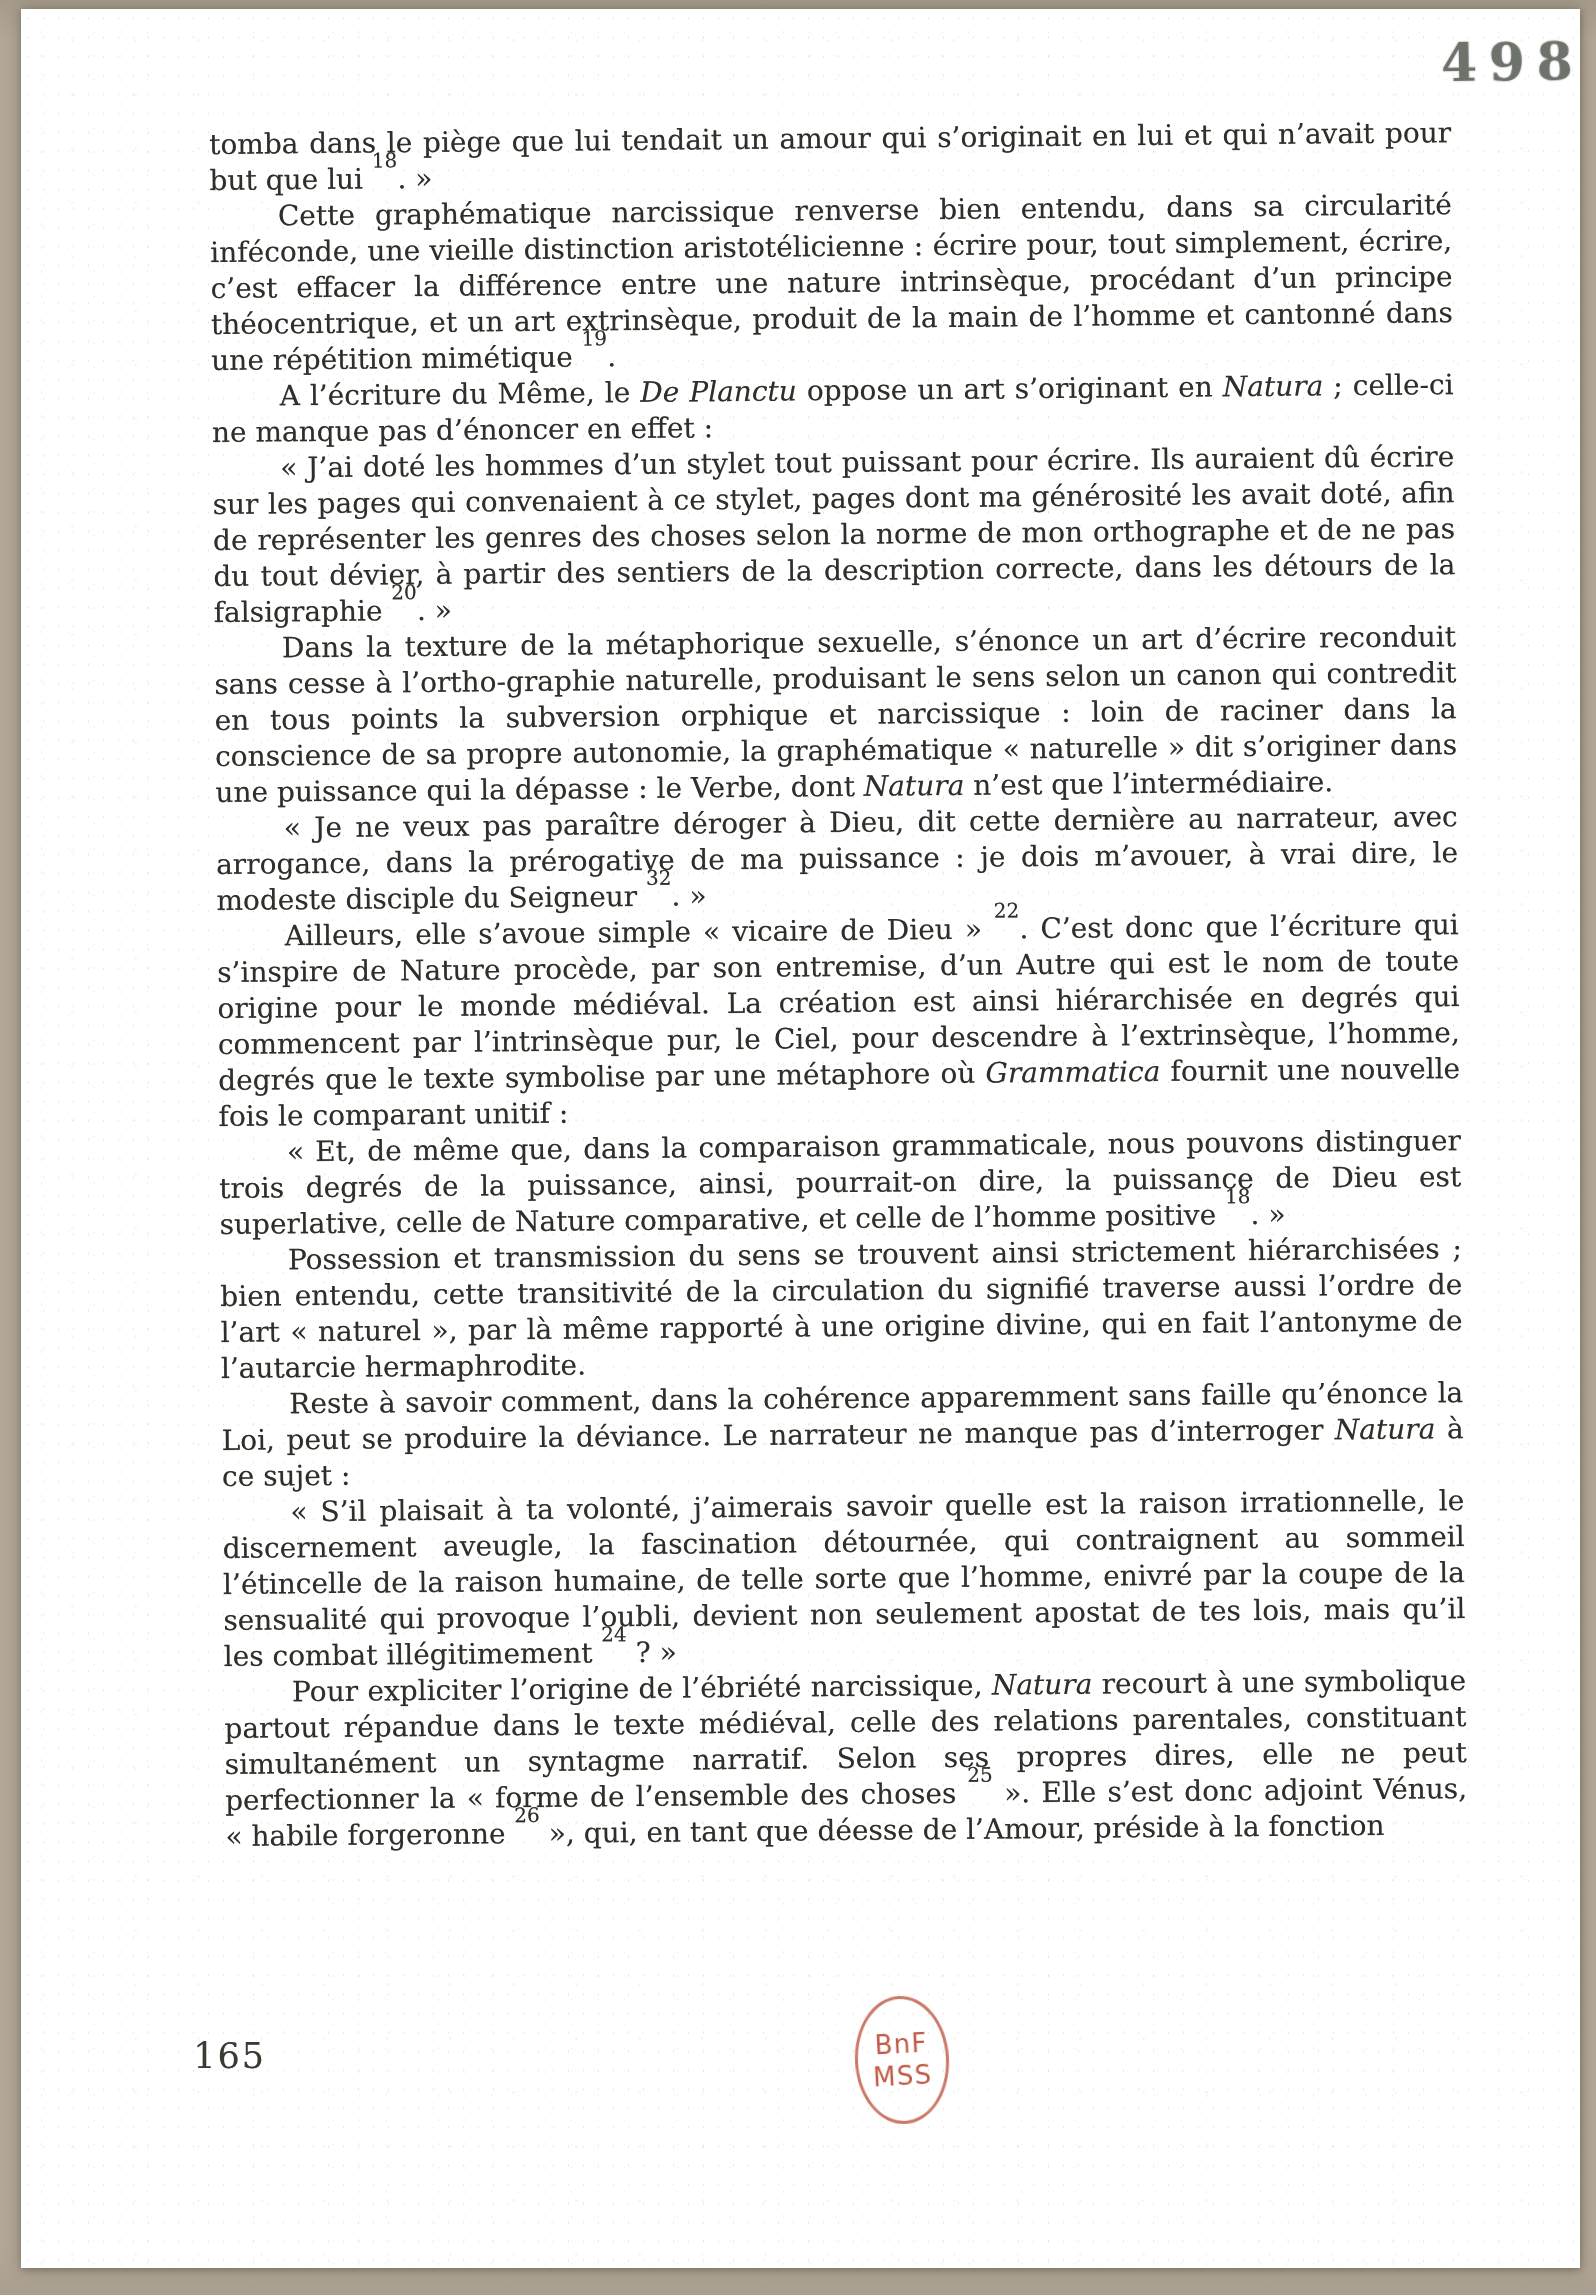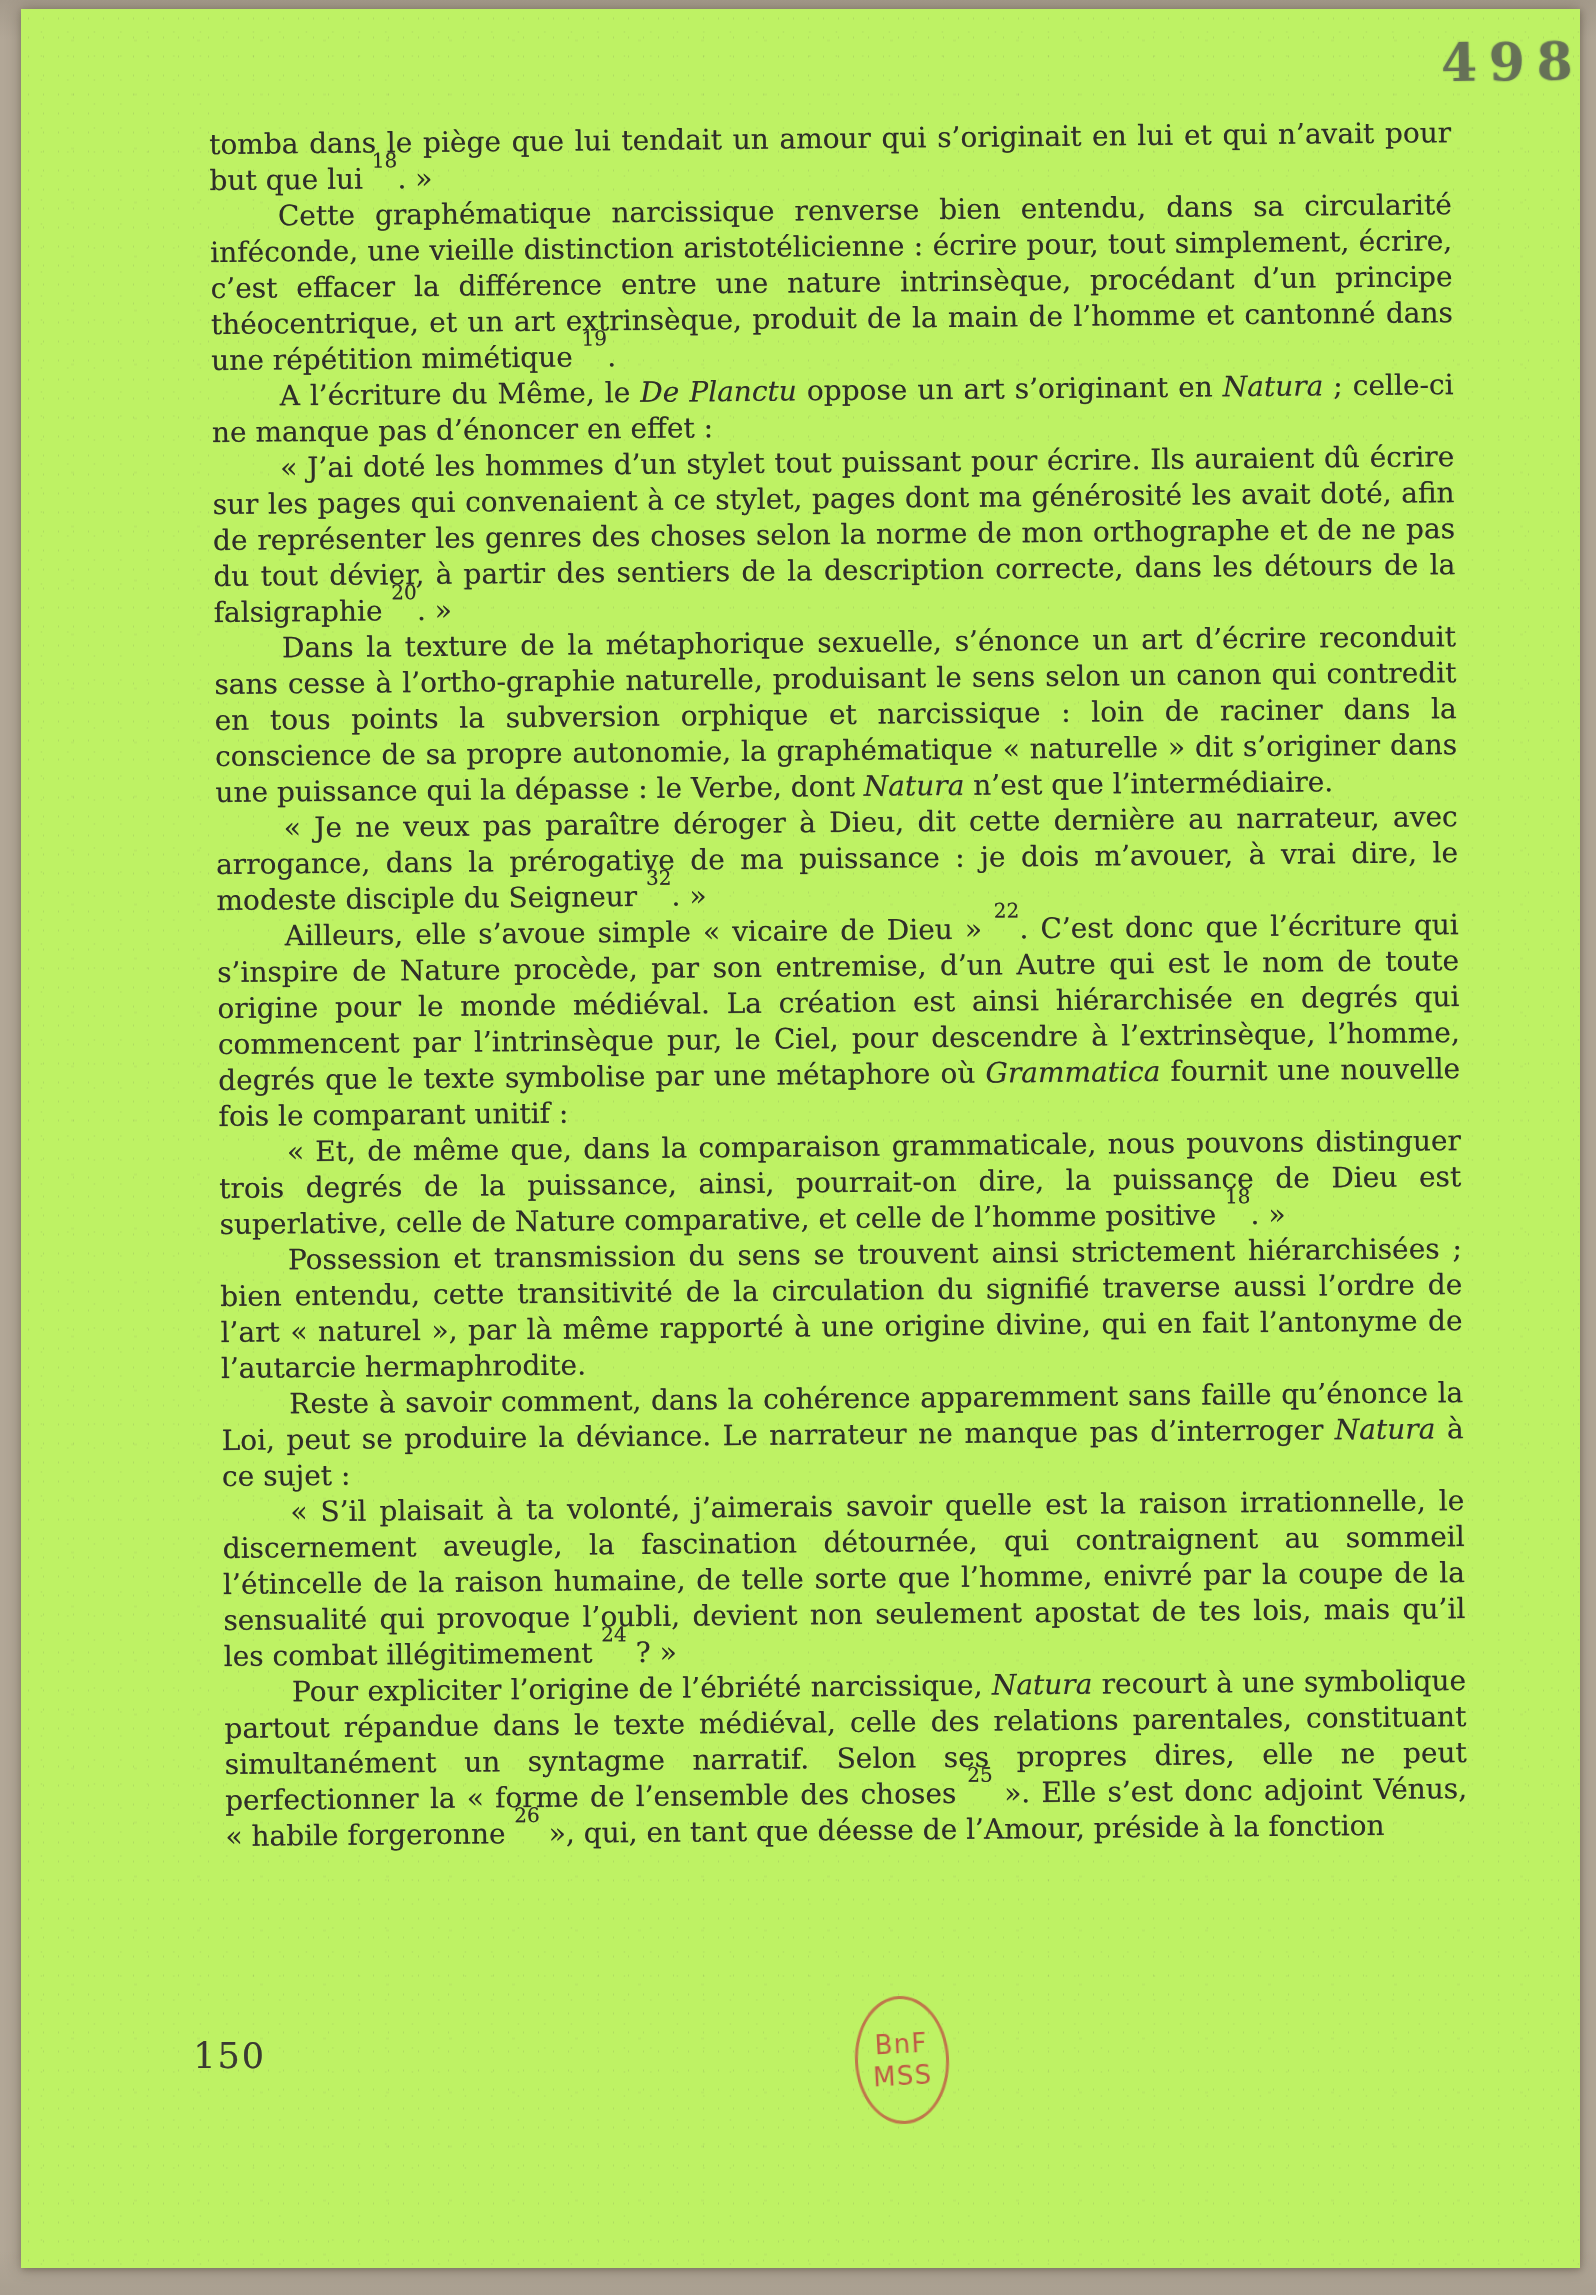--- a/index.html
+++ b/index.html
@@ -8,21 +8,21 @@
     position: relative;
     background: #b2a797;
     background-image: linear-gradient(#a59b8c, #b2a797 39px, #b2a797 2251px, #a99f90);
     overflow: hidden;
     font-family: "DejaVu Serif", serif;
   }
   .page {
     position: absolute;
     left: 21.3px; top: 9px;
     width: 1559px; height: 2259px;
-    background: #bef264;
+    background: #ffffff;
     box-shadow: 0 0 14.2px rgba(60, 50, 35, 0.38), 1.3px 1.9px 5.2px rgba(60,50,35,0.25);
   }
   
   .page::before {
     content: "";
     position: absolute; inset: 0;
     background-image:
       radial-gradient(rgba(95,100,88,0.16) 0.6px, transparent 1px),
       radial-gradient(rgba(95,100,88,0.10) 0.6px, transparent 1.2px),
       radial-gradient(rgba(120,118,100,0.08) 1.3px, transparent 1.7px);
@@ -112,20 +112,20 @@
       <p class="para indent"><span>Dans la texture de la métaphorique sexuelle, s’énonce un art d’écrire reconduit sans cesse à l’ortho-graphie naturelle, produisant le sens selon un canon qui contredit en tous points la subversion orphique et narcissique&nbsp;: loin de raciner dans la conscience de sa propre autonomie, la graphématique «&nbsp;naturelle&nbsp;» dit s’originer dans une puissance qui la dépasse&nbsp;: le Verbe, dont </span><span class="it">Natura</span><span> n’est que l’intermédiaire.</span></p>
       <p class="para indent"><span>«&nbsp;Je ne veux pas paraître déroger à Dieu, dit cette dernière au narrateur, avec arrogance, dans la prérogative de ma puissance&nbsp;: je dois m’avouer, à vrai dire, le modeste disciple du Seigneur </span><sup class="fnref">32</sup><span>.&nbsp;»</span></p>
       <p class="para indent"><span>Ailleurs, elle s’avoue simple «&nbsp;vicaire de Dieu&nbsp;» </span><sup class="fnref">22</sup><span>. C’est donc que l’écriture qui s’inspire de Nature procède, par son entremise, d’un Autre qui est le nom de toute origine pour le monde médiéval. La création est ainsi hiérarchisée en degrés qui commencent par l’intrinsèque pur, le Ciel, pour descendre à l’extrinsèque, l’homme, degrés que le texte symbolise par une métaphore où </span><span class="it">Grammatica</span><span> fournit une nouvelle fois le comparant unitif&nbsp;:</span></p>
       <p class="para indent"><span>«&nbsp;Et, de même que, dans la comparaison grammaticale, nous pouvons distinguer trois degrés de la puissance, ainsi, pourrait-on dire, la puissance de Dieu est superlative, celle de Nature comparative, et celle de l’homme positive </span><sup class="fnref">18</sup><span>.&nbsp;»</span></p>
       <p class="para indent"><span>Possession et transmission du sens se trouvent ainsi strictement hiérarchisées&nbsp;; bien entendu, cette transitivité de la circulation du signifié traverse aussi l’ordre de l’art «&nbsp;naturel&nbsp;», par là même rapporté à une origine divine, qui en fait l’antonyme de l’autarcie hermaphrodite.</span></p>
       <p class="para indent"><span>Reste à savoir comment, dans la cohérence apparemment sans faille qu’énonce la Loi, peut se produire la déviance. Le narrateur ne manque pas d’interroger </span><span class="it">Natura</span><span> à ce sujet&nbsp;:</span></p>
       <p class="para indent"><span>«&nbsp;S’il plaisait à ta volonté, j’aimerais savoir quelle est la raison irrationnelle, le discernement aveugle, la fascination détournée, qui contraignent au sommeil l’étincelle de la raison humaine, de telle sorte que l’homme, enivré par la coupe de la sensualité qui provoque l’oubli, devient non seulement apostat de tes lois, mais qu’il les combat illégitimement </span><sup class="fnref">24</sup><span>&nbsp;?&nbsp;»</span></p>
       <p class="para indent"><span>Pour expliciter l’origine de l’ébriété narcissique, </span><span class="it">Natura</span><span> recourt à une symbolique partout répandue dans le texte médiéval, celle des relations parentales, constituant simultanément un syntagme narratif. Selon ses propres dires, elle ne peut perfectionner la «&nbsp;forme de l’ensemble des choses </span><sup class="fnref">25</sup><span>&nbsp;». Elle s’est donc adjoint Vénus, «&nbsp;habile forgeronne </span><sup class="fnref">26</sup><span>&nbsp;», qui, en tant que déesse de l’Amour, préside à la fonction</span></p>
     </div>
 
-  <div class="pagenum">150</div>
+  <div class="pagenum">165</div>
 
   <div class="stamp">
     <div class="stamp-line">BnF</div>
     <div class="stamp-line">MSS</div>
   </div>
 </div>
 
 
 </body></html>

